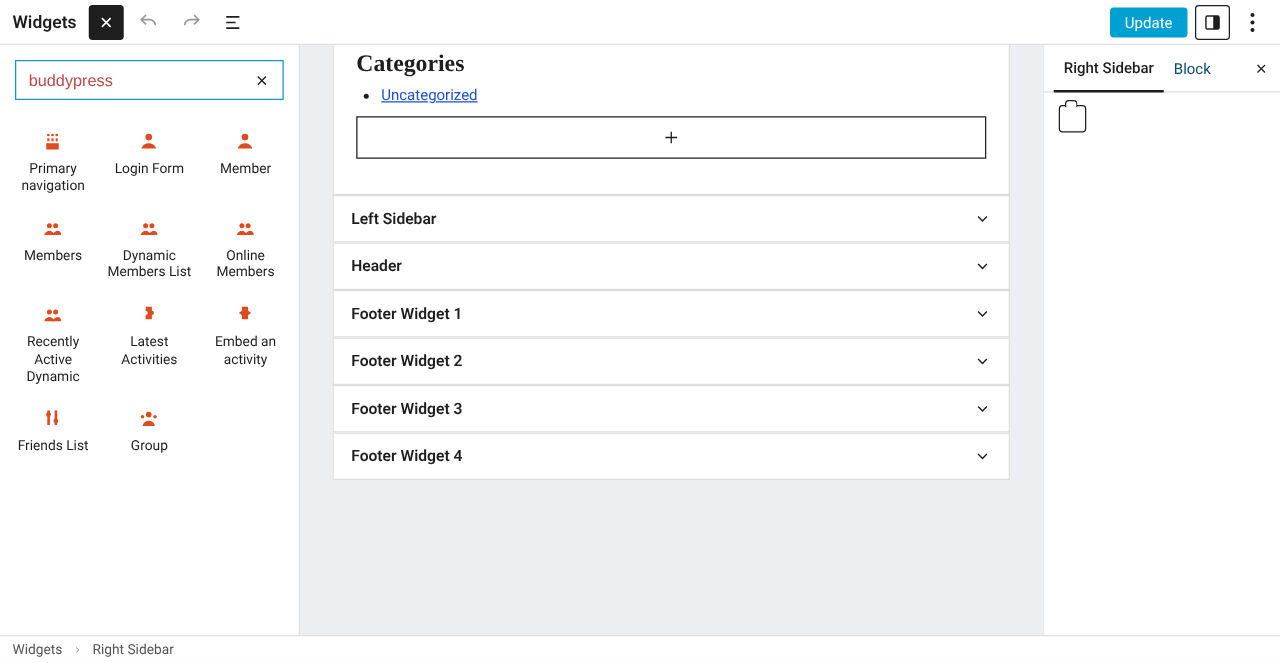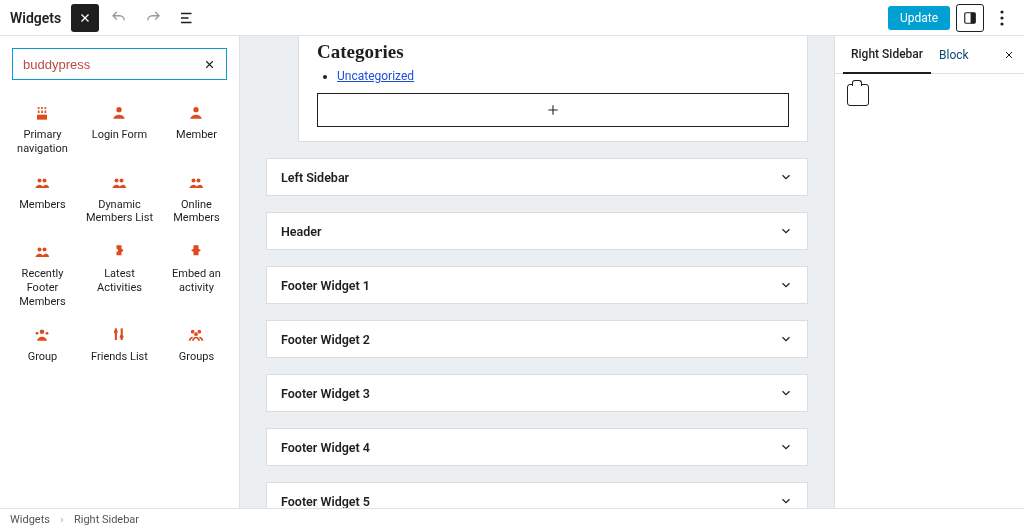--- a/index.html
+++ b/index.html
@@ -32,28 +32,28 @@
   
   .block-grid { flex:1; overflow-y:auto; padding:2px 4px 8px; }
   .block-row { display:flex; }
   .block-cell { width:33.33%; display:flex; flex-direction:column; align-items:center; padding:8px 2px; text-align:center; gap:4px; cursor:pointer; }
   .block-icon { width:22px; height:22px; display:flex; align-items:center; justify-content:center; color:#dd4b1f; }
   .block-icon svg { width:20px; height:20px; }
   .block-label { font-size:11px; line-height:1.25; color:#1e1e1e; }
 
   
   .center-inner { padding:0 26px 10px; height:100%; overflow:hidden; }
-  .card-white { background:#fff; border:1px solid #ddd; margin-top:-4px; padding:4px 18px 14px;margin-left:32px; }
+  .card-white { background:#fff; border:1px solid #ddd; margin-top:-4px; padding:4px 18px 28px; }
   .cat-title { font-family: Georgia, 'Times New Roman', serif; font-weight:700; font-size:19px; margin:4px 0 6px; }
   .cat-list { margin:0 0 10px 20px; padding:0; }
   .cat-list li { font-size:12px; }
   .cat-link { color:#1d4ed8; text-decoration:underline; }
   .add-box { border:1px solid #1e1e1e; height:34px; display:flex; align-items:center; justify-content:center; margin-top:6px; }
 
-  .area-btn { background:#fff; border:1px solid #ddd; height:38px; display:flex; align-items:center; justify-content:space-between; padding:0 14px; margin-top:16px; font-size:12.5px; font-weight:600; cursor:pointer; }
+  .area-btn { background:#fff; border:1px solid #ddd; height:38px; display:flex; align-items:center; justify-content:space-between; padding:0 14px; font-size:12.5px; font-weight:600; cursor:pointer; }
   .chev { width:14px; height:14px; }
 
   
   .right-tabs { display:flex; align-items:center; border-bottom:1px solid #e0e0e0; height:38px; padding:0 8px; position:relative; }
   .right-tab { padding:0 8px; font-size:12px; color:#0c4a6e; cursor:pointer; height:38px; display:flex; align-items:center; }
   .right-tab.active { color:#1e1e1e; font-weight:500; border-bottom:2.5px solid #1e1e1e; }
   .right-close { position:absolute; right:6px; top:10px; width:18px; height:18px; display:flex; align-items:center; justify-content:center; }
   .right-body { padding:10px 12px; }
   .area-icon { width:22px; height:22px; border:1.7px solid #1e1e1e; border-radius:3px; position:relative; }
   .area-icon::before { content:""; position:absolute; top:-5px; left:4px; width:8px; height:5px; border:1.7px solid #1e1e1e; border-bottom:none; border-radius:3px 3px 0 0; background:#fff; }
@@ -176,21 +176,21 @@
               <div class="block-label">Online Members</div>
             </div>
           </div>
           <div class="block-row">
             <div class="block-cell">
               <div class="block-icon">
                 <svg viewBox="0 0 24 24">
                   <use href="#ic-users"></use>
                 </svg>
               </div>
-              <div class="block-label">Recently Footer Members</div>
+              <div class="block-label">Recently Active Dynamic</div>
             </div>
             <div class="block-cell">
               <div class="block-icon">
                 <svg viewBox="0 0 24 24">
                   <use href="#ic-puzzle"></use>
                 </svg>
               </div>
               <div class="block-label">Latest Activities</div>
             </div>
             <div class="block-cell">
@@ -199,40 +199,32 @@
                   <use href="#ic-embed"></use>
                 </svg>
               </div>
               <div class="block-label">Embed an activity</div>
             </div>
           </div>
           <div class="block-row">
             <div class="block-cell">
               <div class="block-icon">
                 <svg viewBox="0 0 24 24">
+                  <use href="#ic-sliders"></use>
+                </svg>
+              </div>
+              <div class="block-label">Friends List</div>
+            </div>
+            <div class="block-cell">
+              <div class="block-icon">
+                <svg viewBox="0 0 24 24">
                   <use href="#ic-group"></use>
                 </svg>
               </div>
               <div class="block-label">Group</div>
-            </div>
-            <div class="block-cell">
-              <div class="block-icon">
-                <svg viewBox="0 0 24 24">
-                  <use href="#ic-sliders"></use>
-                </svg>
-              </div>
-              <div class="block-label">Friends List</div>
-            </div>
-            <div class="block-cell">
-              <div class="block-icon">
-                <svg viewBox="0 0 24 24">
-                  <use href="#ic-groups"></use>
-                </svg>
-              </div>
-              <div class="block-label">Groups</div>
             </div>
           </div>
         </div>
     </div>
 
     <div class="center">
       <div class="center-inner">
         <div class="card-white">
           <div class="cat-title">Categories</div>
           <ul class="cat-list">
@@ -280,28 +272,20 @@
             <div class="area-btn">
               <span>Footer Widget 3</span>
               <span class="chev">
                 <svg viewBox="0 0 24 24" width="14" height="14" fill="none" stroke="#1e1e1e" stroke-width="2">
                   <path d="M6 9l6 6 6-6"></path>
                 </svg>
               </span>
             </div>
             <div class="area-btn">
               <span>Footer Widget 4</span>
-              <span class="chev">
-                <svg viewBox="0 0 24 24" width="14" height="14" fill="none" stroke="#1e1e1e" stroke-width="2">
-                  <path d="M6 9l6 6 6-6"></path>
-                </svg>
-              </span>
-            </div>
-            <div class="area-btn">
-              <span>Footer Widget 5</span>
               <span class="chev">
                 <svg viewBox="0 0 24 24" width="14" height="14" fill="none" stroke="#1e1e1e" stroke-width="2">
                   <path d="M6 9l6 6 6-6"></path>
                 </svg>
               </span>
             </div>
           </div>
       </div>
     </div>
 

